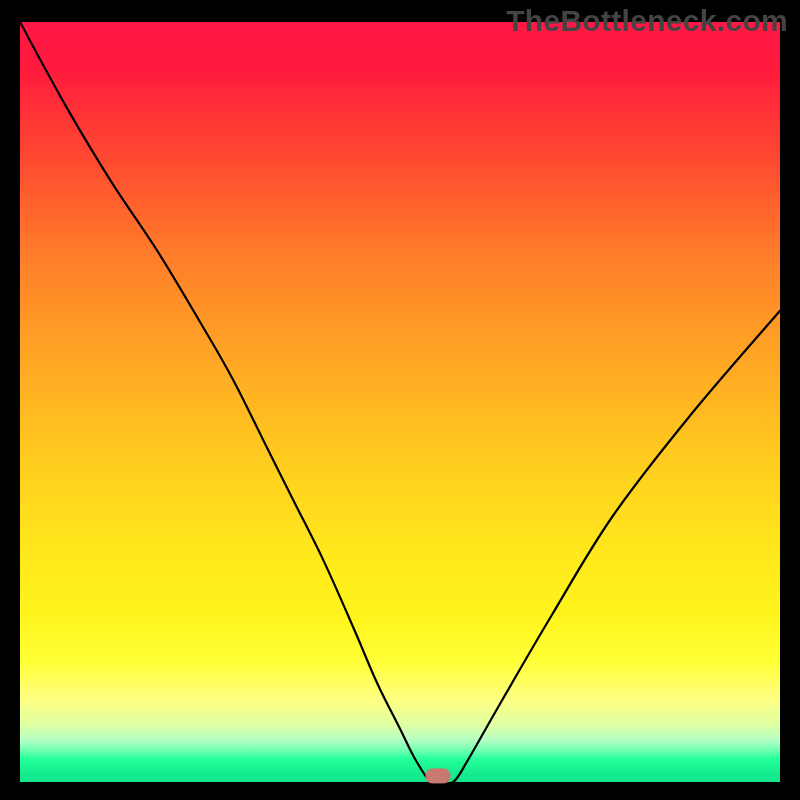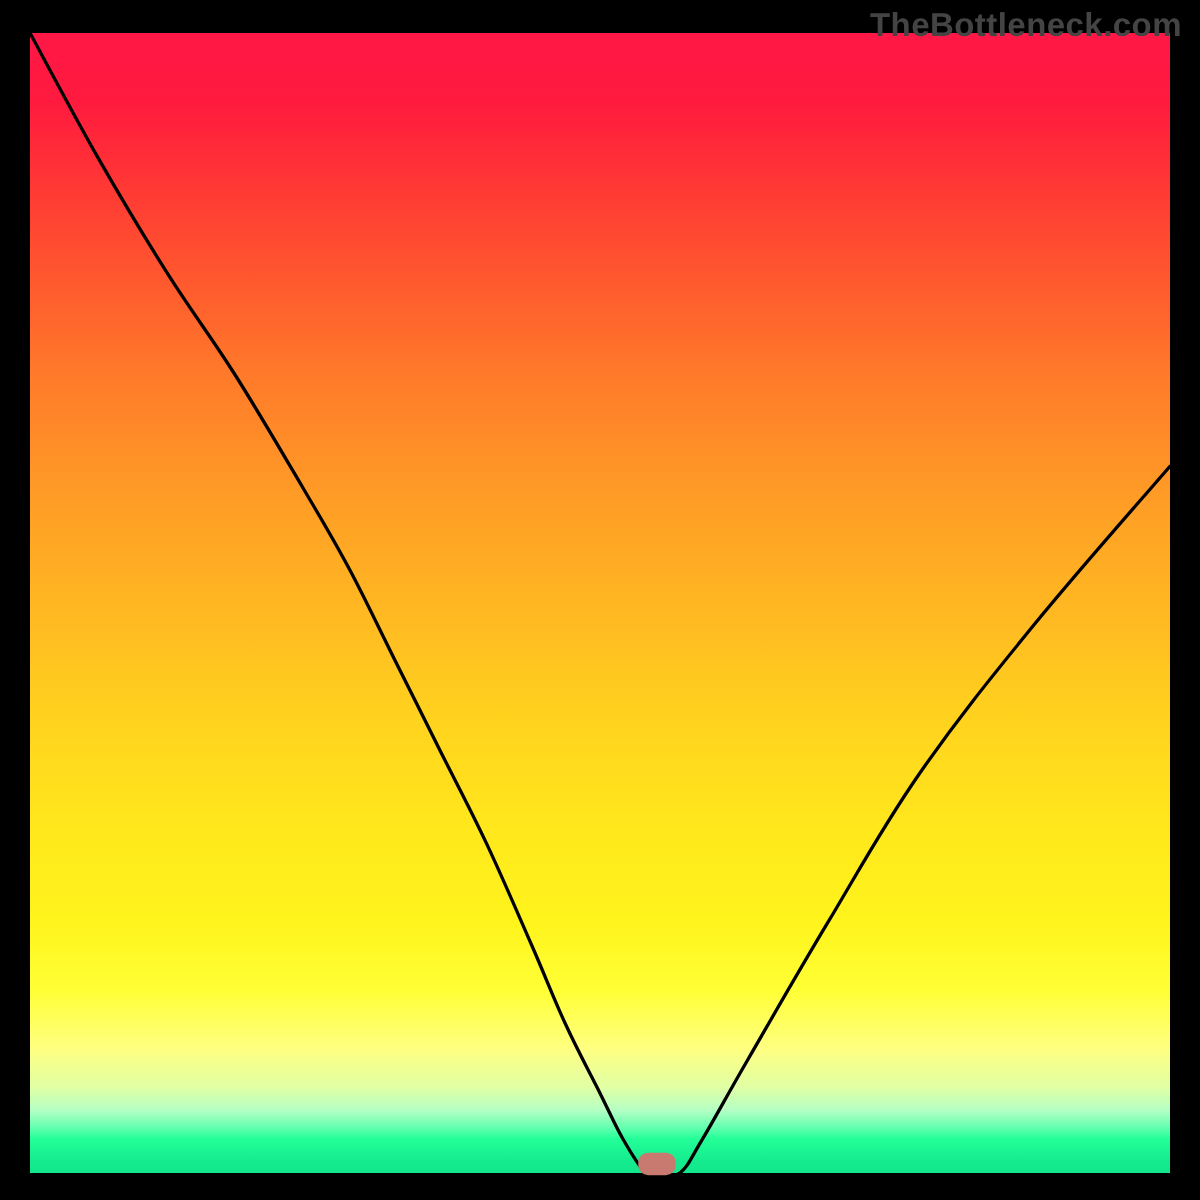--- a/index.html
+++ b/index.html
@@ -9,21 +9,21 @@
     background: #000;
     position: relative;
     overflow: hidden;
     font-family: Arial, Helvetica, sans-serif;
   }
   .watermark {
     position: absolute;
     top: 4px;
     right: 12px;
     color: #444;
-    font-size: 22px;
+    font-size: 30px;
     font-weight: 600;
     letter-spacing: 0.3px;
     z-index: 5;
   }
   .plot {
     position: absolute;
     left: 20px;
     top: 22px;
     width: 760px;
     height: 760px;

